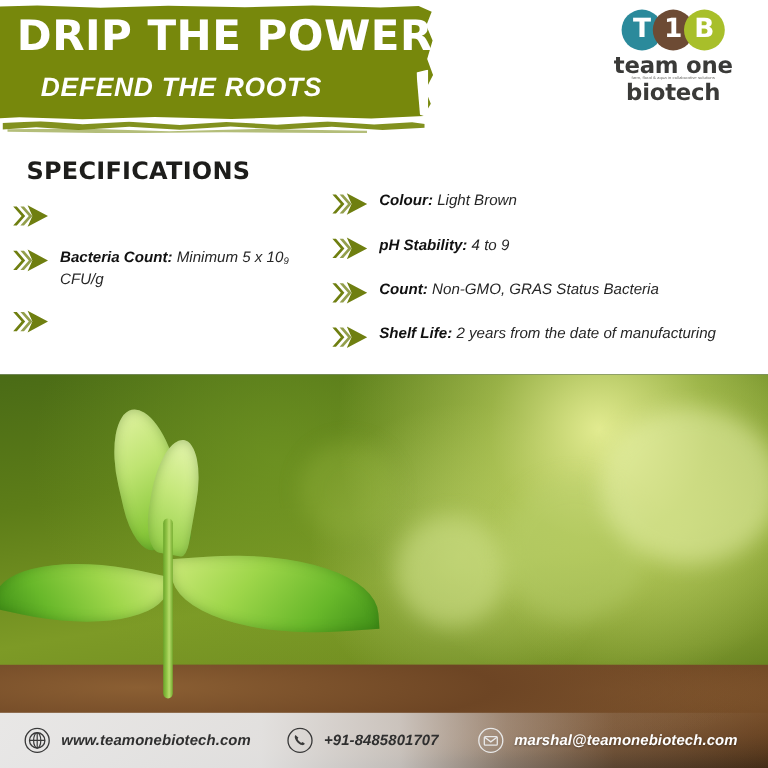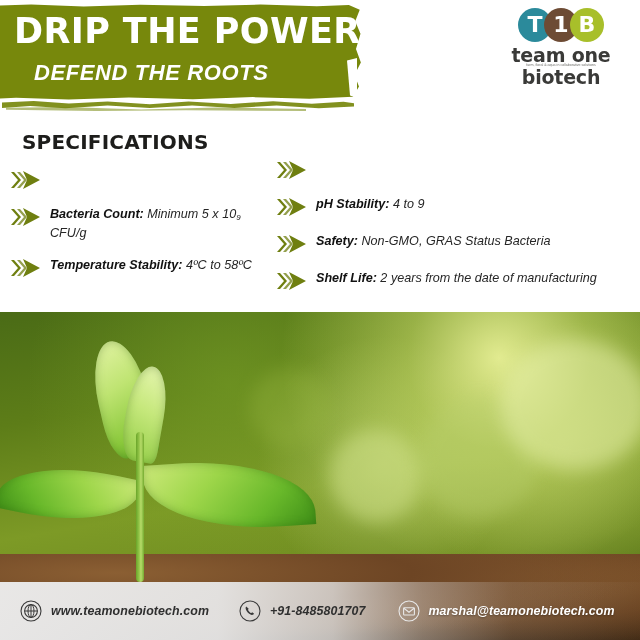--- a/index.html
+++ b/index.html
@@ -304,21 +304,21 @@
     transform: rotate(10deg);
     background: linear-gradient(200deg, #e9f7b4 0%, #c6e87c 46%, #90cc44 100%);
   }
 
   
   .footer {
     position: absolute;
     left: 0;
     bottom: 0;
     width: 640px;
-    height: 58px;
+    height: 46px;
     background: linear-gradient(90deg,
       rgba(236,236,236,0.97) 0%,
       rgba(232,232,232,0.95) 34%,
       rgba(226,226,226,0.80) 52%,
       rgba(220,220,220,0.42) 66%,
       rgba(214,214,214,0.14) 80%,
       rgba(210,210,210,0.02) 100%);
     display: flex;
     align-items: center;
   }
@@ -397,35 +397,35 @@
     </div>
 
     <div class="spec-item">
       <div class="arrow-bullet">
         <svg width="34" height="22" viewBox="0 0 34 22">
           <path d="M1 3 L8 11 L1 19 L4 19 L11 11 L4 3 Z" fill="#6f7f10"></path>
           <path d="M7 3 L14 11 L7 19 L10 19 L17 11 L10 3 Z" fill="#6f7f10" opacity="0.75"></path>
           <path d="M13 2 L30 11 L13 20 L17 11 Z" fill="#6f7f10"></path>
         </svg>
       </div>
-      <div class="spec-text"><b>Temperature Stability:</b><span> 4ºC to 58ºC</span></div>
     </div>
 
   </div>
 
   <div class="spec-col col-right">
 
     <div class="spec-item">
       <div class="arrow-bullet">
         <svg width="34" height="22" viewBox="0 0 34 22">
           <path d="M1 3 L8 11 L1 19 L4 19 L11 11 L4 3 Z" fill="#6f7f10"></path>
           <path d="M7 3 L14 11 L7 19 L10 19 L17 11 L10 3 Z" fill="#6f7f10" opacity="0.75"></path>
           <path d="M13 2 L30 11 L13 20 L17 11 Z" fill="#6f7f10"></path>
         </svg>
       </div>
+      <div class="spec-text"><b>Colour:</b><span> Light Brown</span></div>
     </div>
 
     <div class="spec-item">
       <div class="arrow-bullet">
         <svg width="34" height="22" viewBox="0 0 34 22">
           <path d="M1 3 L8 11 L1 19 L4 19 L11 11 L4 3 Z" fill="#6f7f10"></path>
           <path d="M7 3 L14 11 L7 19 L10 19 L17 11 L10 3 Z" fill="#6f7f10" opacity="0.75"></path>
           <path d="M13 2 L30 11 L13 20 L17 11 Z" fill="#6f7f10"></path>
         </svg>
       </div>
@@ -433,21 +433,21 @@
     </div>
 
     <div class="spec-item">
       <div class="arrow-bullet">
         <svg width="34" height="22" viewBox="0 0 34 22">
           <path d="M1 3 L8 11 L1 19 L4 19 L11 11 L4 3 Z" fill="#6f7f10"></path>
           <path d="M7 3 L14 11 L7 19 L10 19 L17 11 L10 3 Z" fill="#6f7f10" opacity="0.75"></path>
           <path d="M13 2 L30 11 L13 20 L17 11 Z" fill="#6f7f10"></path>
         </svg>
       </div>
-      <div class="spec-text"><b>Safety:</b><span> Non-GMO, GRAS Status Bacteria</span></div>
+      <div class="spec-text"><b>Count:</b><span> Non-GMO, GRAS Status Bacteria</span></div>
     </div>
 
     <div class="spec-item">
       <div class="arrow-bullet">
         <svg width="34" height="22" viewBox="0 0 34 22">
           <path d="M1 3 L8 11 L1 19 L4 19 L11 11 L4 3 Z" fill="#6f7f10"></path>
           <path d="M7 3 L14 11 L7 19 L10 19 L17 11 L10 3 Z" fill="#6f7f10" opacity="0.75"></path>
           <path d="M13 2 L30 11 L13 20 L17 11 Z" fill="#6f7f10"></path>
         </svg>
       </div>

